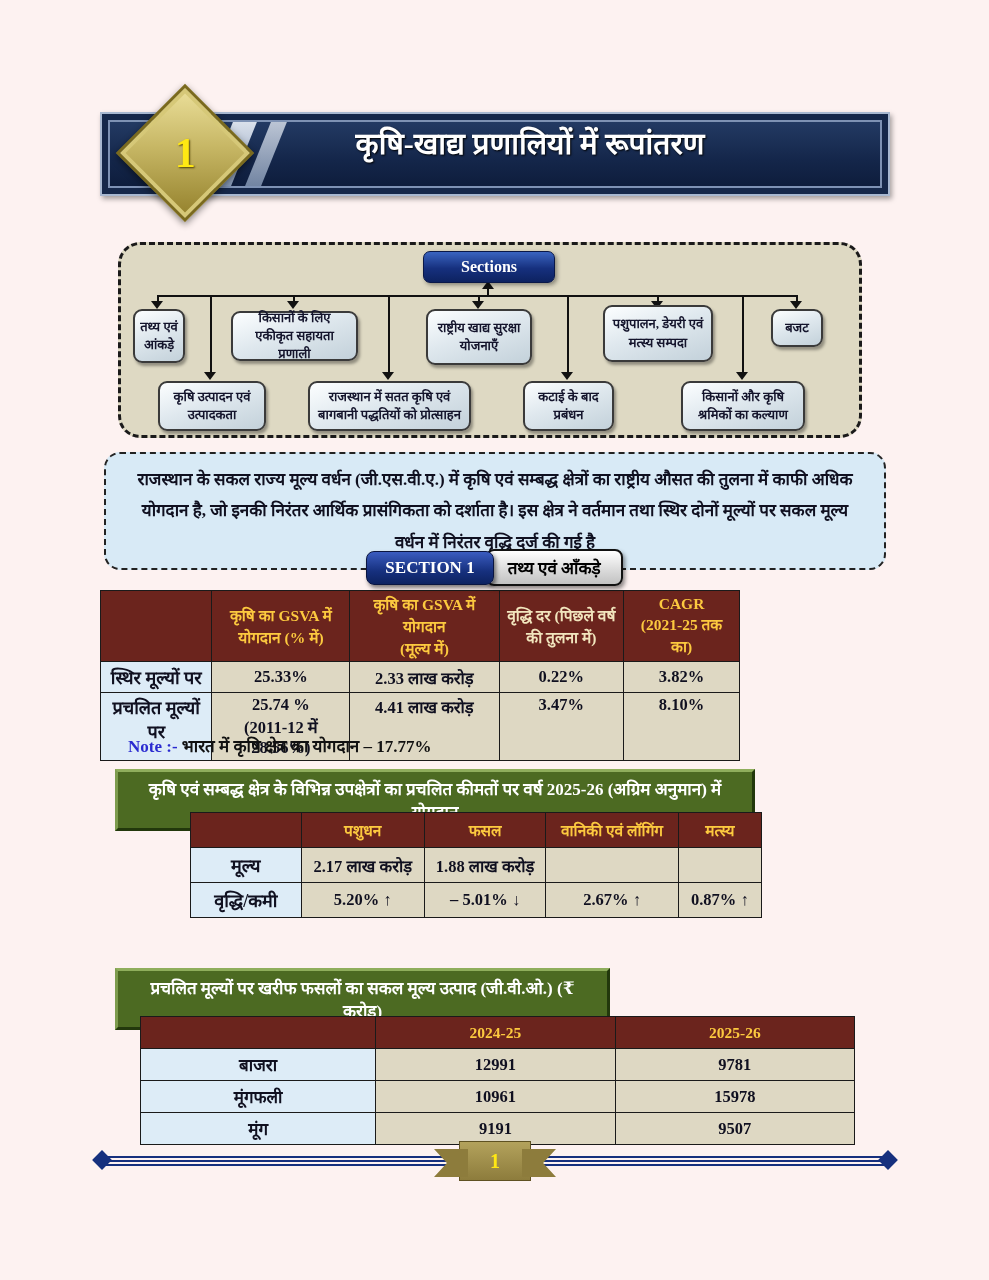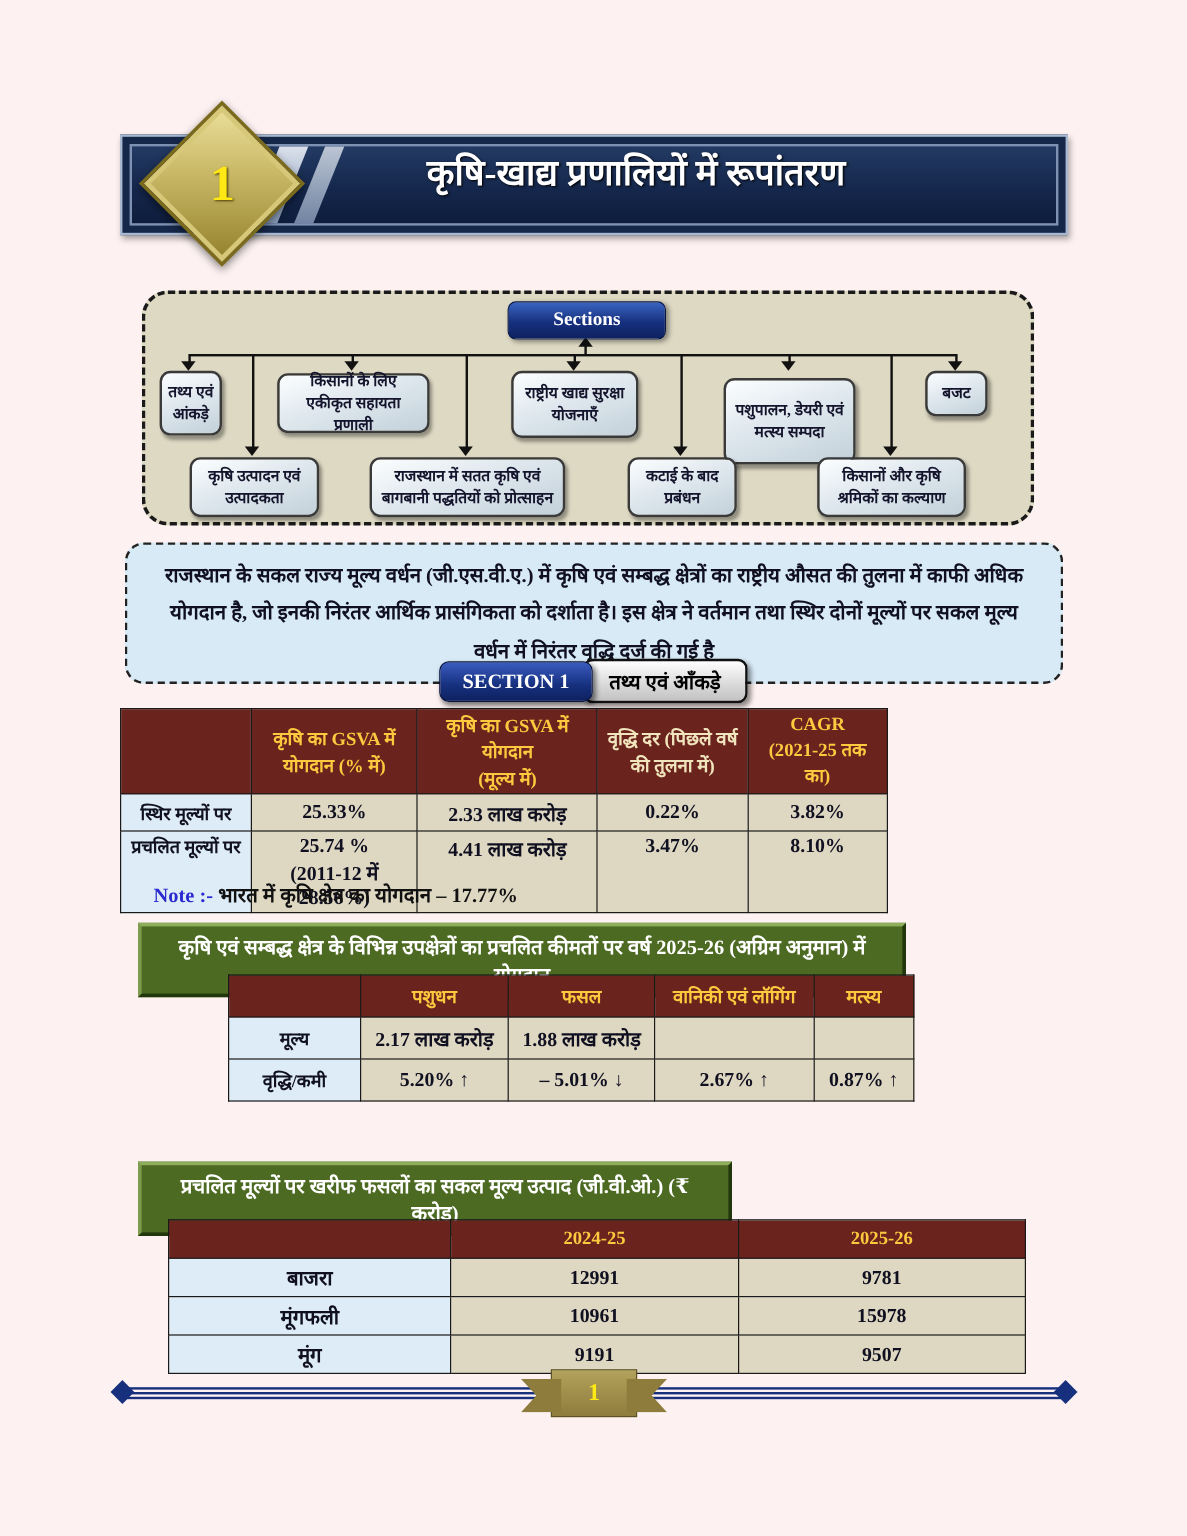--- a/index.html
+++ b/index.html
@@ -52,21 +52,21 @@
     padding:6px 18px;border-radius:8px;border:1px solid #0a1540;box-shadow:2px 3px 4px rgba(0,0,0,.5);z-index:2;}
   .sec-name{background:linear-gradient(#ffffff,#d9d9d9 60%,#c2c2c2);color:#000;font-weight:bold;font-size:17px;
     padding:5px 20px;border-radius:8px;border:2px solid #111;box-shadow:2px 3px 4px rgba(0,0,0,.45);
     margin-left:-8px;z-index:1;}
 
   
   table{border-collapse:collapse;}
   th,td{border:1.6px solid #1a1a1a;padding:2px 6px;}
   th.maroon{background:#6b241d;color:#fcc93f;font-size:15.5px;font-weight:bold;text-align:center;}
   th.maroon.pale{color:#f1e5bd;}
-  td.rlabel{background:#ddecf7;color:#101020;font-weight:bold;font-size:15px;text-align:center;}
+  td.rlabel{background:#ddecf7;color:#101020;font-weight:bold;font-size:18px;text-align:center;}
   td.data{background:#ded8c3;color:#101020;font-weight:bold;font-size:16.5px;text-align:center;}
   .preline{white-space:pre-line;}
   .t1{position:absolute;left:100px;top:590px;width:640px;}
   .t1 th{height:48px;}
   .t1 .r1 td{height:26px;}
   .t1 .r2 td{height:50px;}
   .t1 .c0{width:128px;} .t1 .c1{width:164px;} .t1 .c2{width:192px;} .t1 .c3{width:151px;} .t1 .c4{width:137px;}
 
   .note-line{position:absolute;left:128px;top:734px;font-size:17px;font-weight:bold;color:#111;}
   .note-label{color:#2a2ad0;}
@@ -140,21 +140,21 @@
     <div class="vline" style="left:267px;top:50px;height:78px;"></div>
     <span class="arr-d" style="left:261px;top:127px;"></span>
     <div class="vline" style="left:446px;top:50px;height:78px;"></div>
     <span class="arr-d" style="left:440px;top:127px;"></span>
     <div class="vline" style="left:621px;top:50px;height:78px;"></div>
     <span class="arr-d" style="left:615px;top:127px;"></span>
 
     <div class="fc-box" style="left:12px;top:64px;width:52px;height:54px;">तथ्य एवं आंकड़े</div>
     <div class="fc-box" style="left:110px;top:66px;width:127px;height:50px;">किसानों के लिए एकीकृत सहायता प्रणाली</div>
     <div class="fc-box" style="left:305px;top:64px;width:106px;height:56px;">राष्ट्रीय खाद्य सुरक्षा योजनाएँ</div>
-    <div class="fc-box" style="left:482px;top:70px;width:110px;height:72px;">पशुपालन, डेयरी एवं मत्स्य सम्पदा</div>
+    <div class="fc-box" style="left:482px;top:60px;width:110px;height:57px;">पशुपालन, डेयरी एवं मत्स्य सम्पदा</div>
     <div class="fc-box" style="left:650px;top:64px;width:52px;height:38px;">बजट</div>
 
     <div class="fc-box" style="left:37px;top:136px;width:108px;height:50px;">कृषि उत्पादन एवं उत्पादकता</div>
     <div class="fc-box" style="left:187px;top:136px;width:163px;height:50px;">राजस्थान में सतत कृषि एवं बागबानी पद्धतियों को प्रोत्साहन</div>
     <div class="fc-box" style="left:402px;top:136px;width:91px;height:50px;">कटाई के बाद प्रबंधन</div>
     <div class="fc-box" style="left:560px;top:136px;width:124px;height:50px;">किसानों और कृषि श्रमिकों का कल्याण</div>
   </div>
 
   <div class="intro">राजस्थान के सकल राज्य मूल्य वर्धन (जी.एस.वी.ए.) में कृषि एवं सम्बद्ध क्षेत्रों का राष्ट्रीय औसत की तुलना में काफी अधिक योगदान है, जो इनकी निरंतर आर्थिक प्रासंगिकता को दर्शाता है। इस क्षेत्र ने वर्तमान तथा स्थिर दोनों मूल्यों पर सकल मूल्य वर्धन में निरंतर वृद्धि दर्ज की गई है</div>
 

